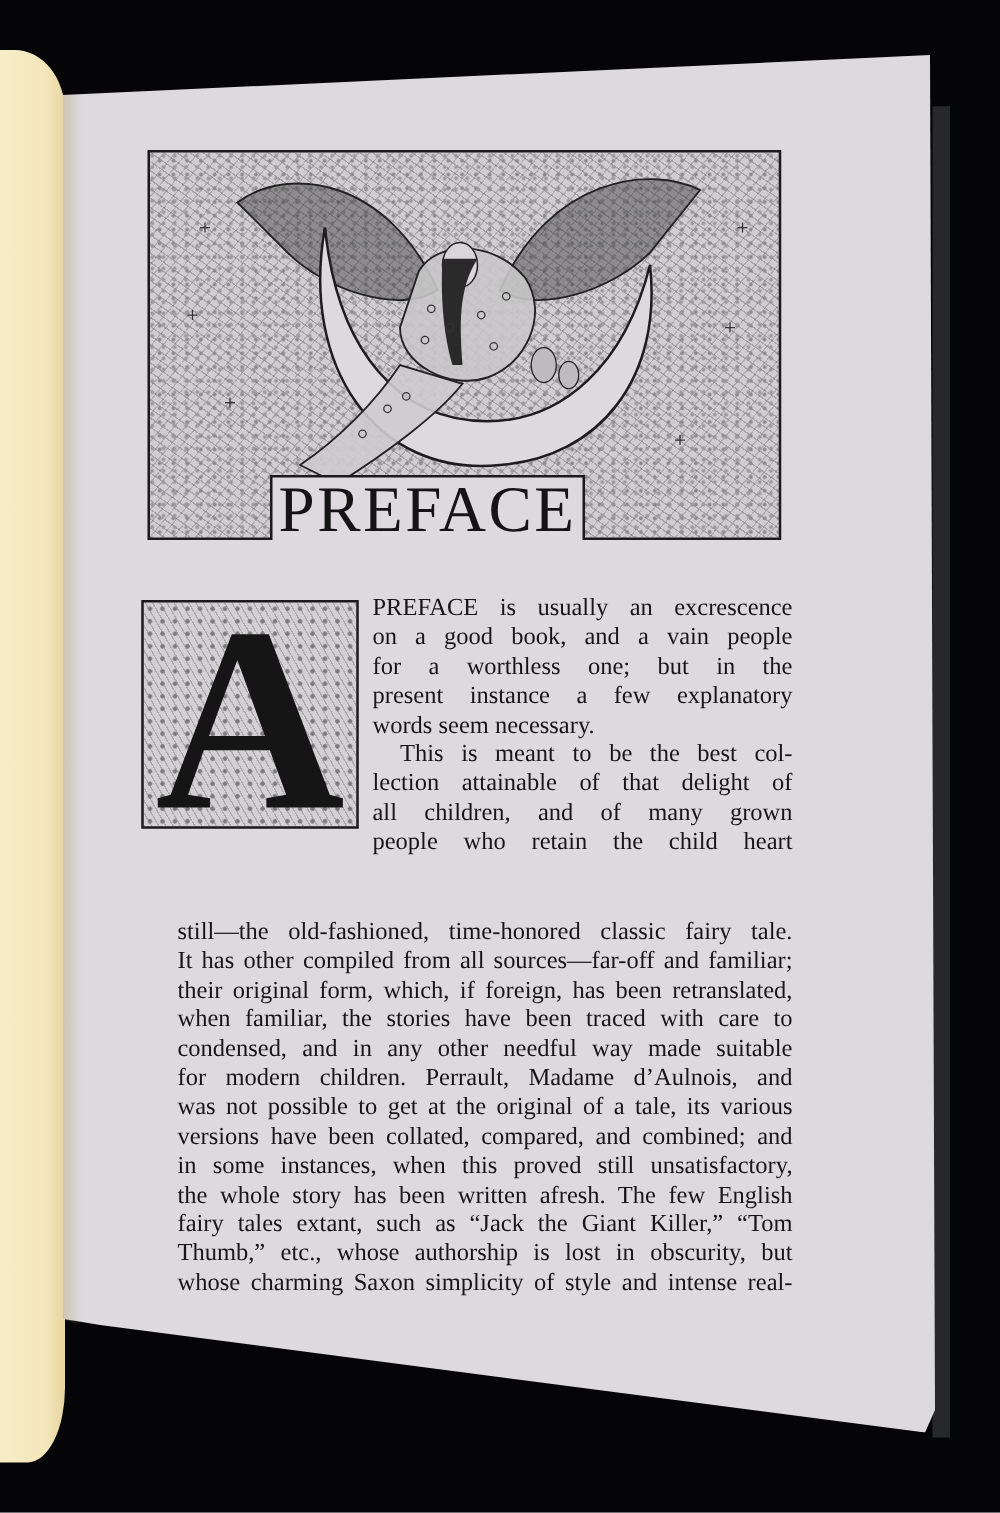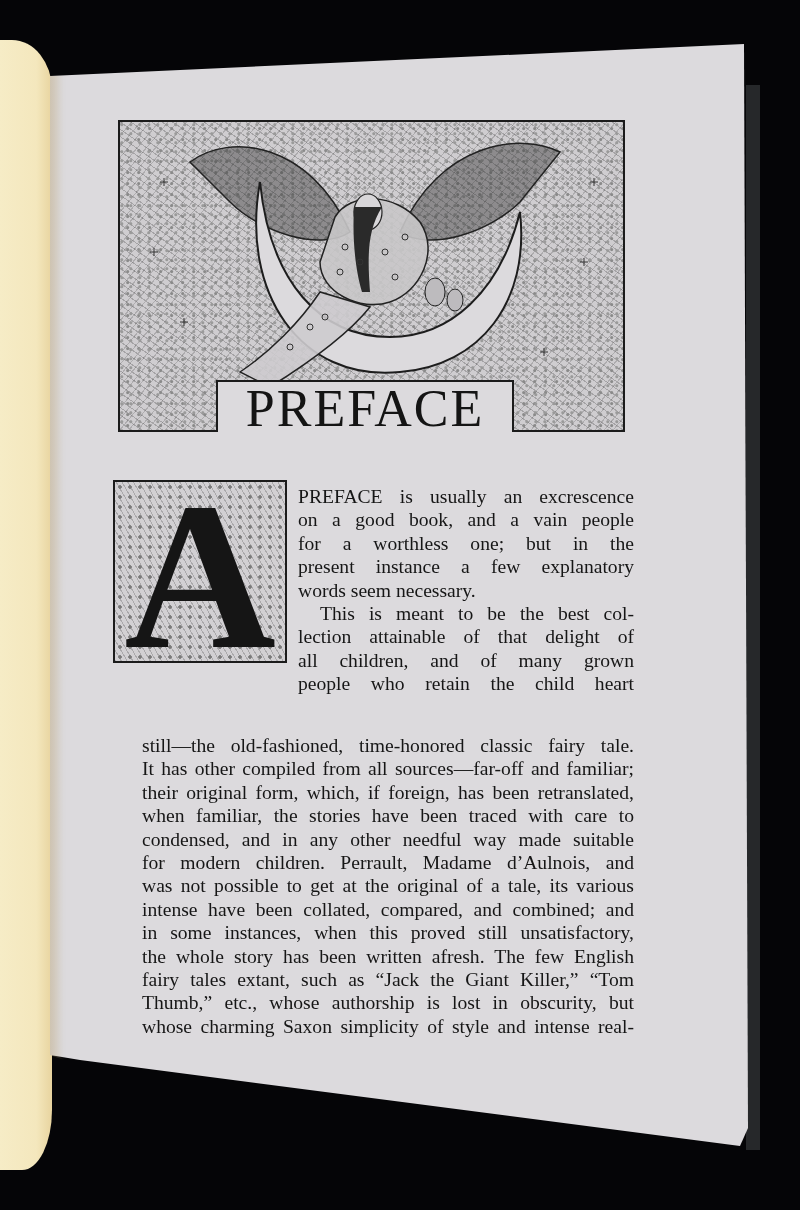--- a/index.html
+++ b/index.html
@@ -38,21 +38,21 @@
         radial-gradient(circle at 20% 30%, #9a9a9a 0 1px, transparent 2px) 0 0/9px 9px,
         radial-gradient(circle at 70% 60%, #8a8a8a 0 1px, transparent 2px) 0 0/11px 11px,
         repeating-linear-gradient(35deg, rgba(40,40,40,0.25) 0 1px, transparent 1px 6px),
         repeating-linear-gradient(-50deg, rgba(40,40,40,0.2) 0 1px, transparent 1px 7px),
         #cfcdd0;
       overflow: hidden;
       box-sizing: border-box;
     }
     .header-illustration svg { position: absolute; left: 0; top: 0; }
     .title-plate {
-      position: absolute; left: 216px; top: 380px; width: 298px; height: 52px;
+      position: absolute; left: 216px; top: 380px; width: 252px; height: 52px;
       background: #dcdadd;
       border-top: 2px solid #1b1b1b;
       border-left: 2px solid #1b1b1b;
       border-right: 2px solid #1b1b1b;
       box-sizing: border-box;
       display: flex; align-items: center; justify-content: center;
     }
     .title-text {
       font-family: "Liberation Serif", serif;
       font-size: 52px; letter-spacing: 2px; color: #141414; line-height: 1;
@@ -71,21 +71,21 @@
       position: absolute; left: 0; top: 4px; width: 100%; text-align: center;
       font-family: "Liberation Serif", serif; font-weight: bold;
       font-size: 210px; line-height: 180px; color: #151515;
     }
     .body-text {
       position: absolute; color: #161616;
       font-family: "Liberation Serif", serif;
       font-size: 19.6px; line-height: 23.4px;
     }
     .line { white-space: nowrap; display: block; text-align: justify; text-align-last: justify; }
-    .intro { left: 298px; top: 485px; width: 336px; }
+    .intro { left: 298px; top: 475px; width: 336px; }
     .rest { left: 142px; top: 710px; width: 492px; margin-top: 24px; }
     .line.last { text-align-last: left; }
   </style>
 </head>
 <body>
 
 <div class="left-page"></div>
 <div class="back-cover"></div>
 <div class="page"></div>
 <div class="page-shade"></div>
@@ -151,19 +151,19 @@
 </div>
 
 <div class="body-text rest">
   <span class="line">still—the old-fashioned, time-honored classic fairy tale.</span>
   <span class="line">It has other compiled from all sources—far-off and familiar;</span>
   <span class="line">their original form, which, if foreign, has been retranslated,</span>
   <span class="line">when familiar, the stories have been traced with care to</span>
   <span class="line">condensed, and in any other needful way made suitable</span>
   <span class="line">for modern children. Perrault, Madame d’Aulnois, and</span>
   <span class="line">was not possible to get at the original of a tale, its various</span>
-  <span class="line">intense have been collated, compared, and combined; and</span>
+  <span class="line">versions have been collated, compared, and combined; and</span>
   <span class="line">in some instances, when this proved still unsatisfactory,</span>
   <span class="line">the whole story has been written afresh. The few English</span>
   <span class="line">fairy tales extant, such as “Jack the Giant Killer,” “Tom</span>
   <span class="line">Thumb,” etc., whose authorship is lost in obscurity, but</span>
   <span class="line">whose charming Saxon simplicity of style and intense real-</span>
 </div>
 
 </body></html>

